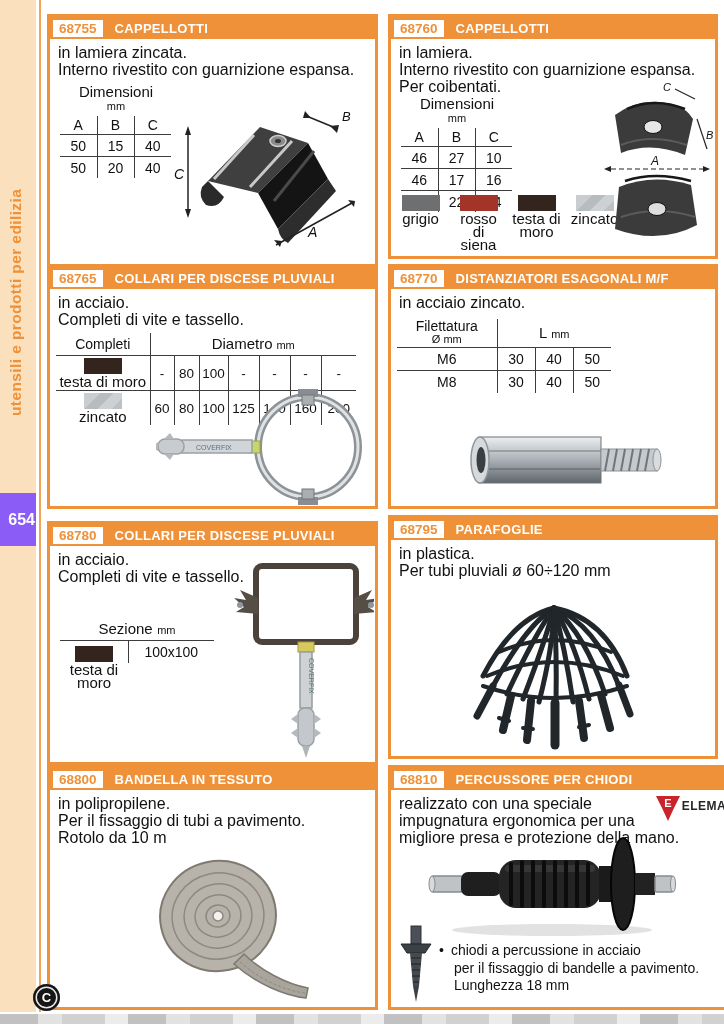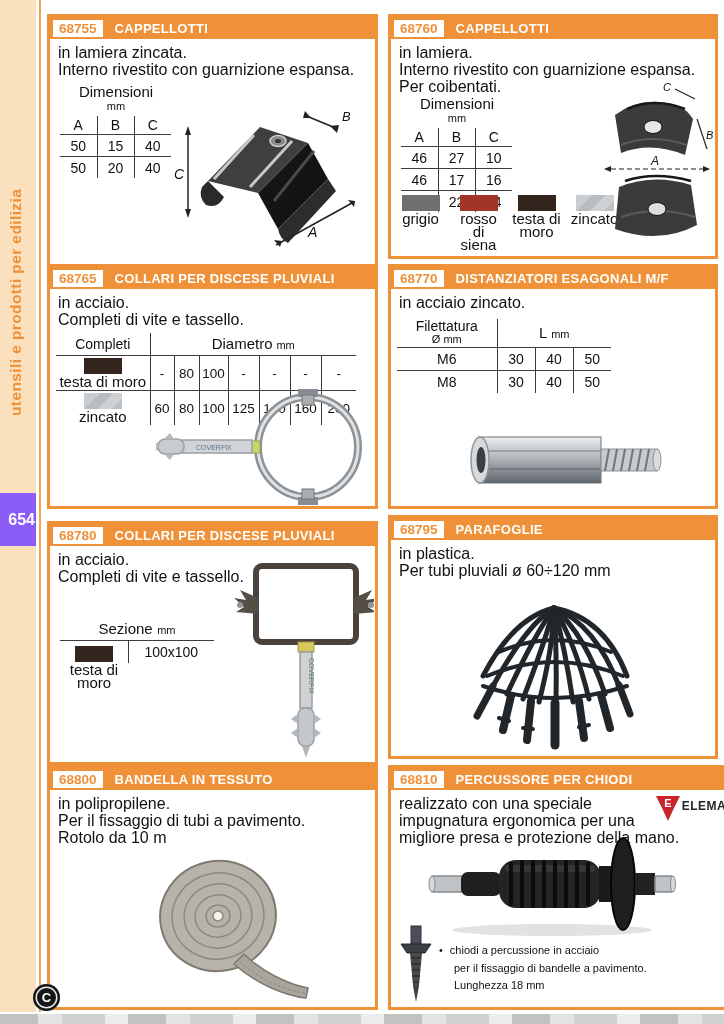--- a/index.html
+++ b/index.html
@@ -78,21 +78,21 @@
   .swatch-row { position:absolute; left:5px; top:156px; display:flex; gap:9px; }
   .swatch-row .sw { width:49px; }
   .fin .swb { margin-bottom:1px; }
   .sw-single { position:absolute; left:14px; top:100px; width:60px; }
 
   
   .imgbox { position:absolute; }
   .brand { position:absolute; right:6px; top:5px; display:flex; align-items:flex-start; }
   .brand-name { font-weight:bold; font-size:12px; letter-spacing:.5px; color:#262626; margin-left:2px; margin-top:4px; }
   .reg { font-size:8px; color:#262626; margin-top:3px; }
-  .bullets { position:absolute; left:48px; top:152px; font-size:11px; line-height:17.5px; }
+  .bullets { position:absolute; left:48px; top:152px; font-size:14px; line-height:17.5px; }
   .bullet-glyph { margin-right:7px; }
   .b-rest { margin-left:15px; }
 </style>
 </head>
 <body>
 
 <div class="page">
 
   <div class="sidebar"></div>
   <div class="side-hairline"></div>

